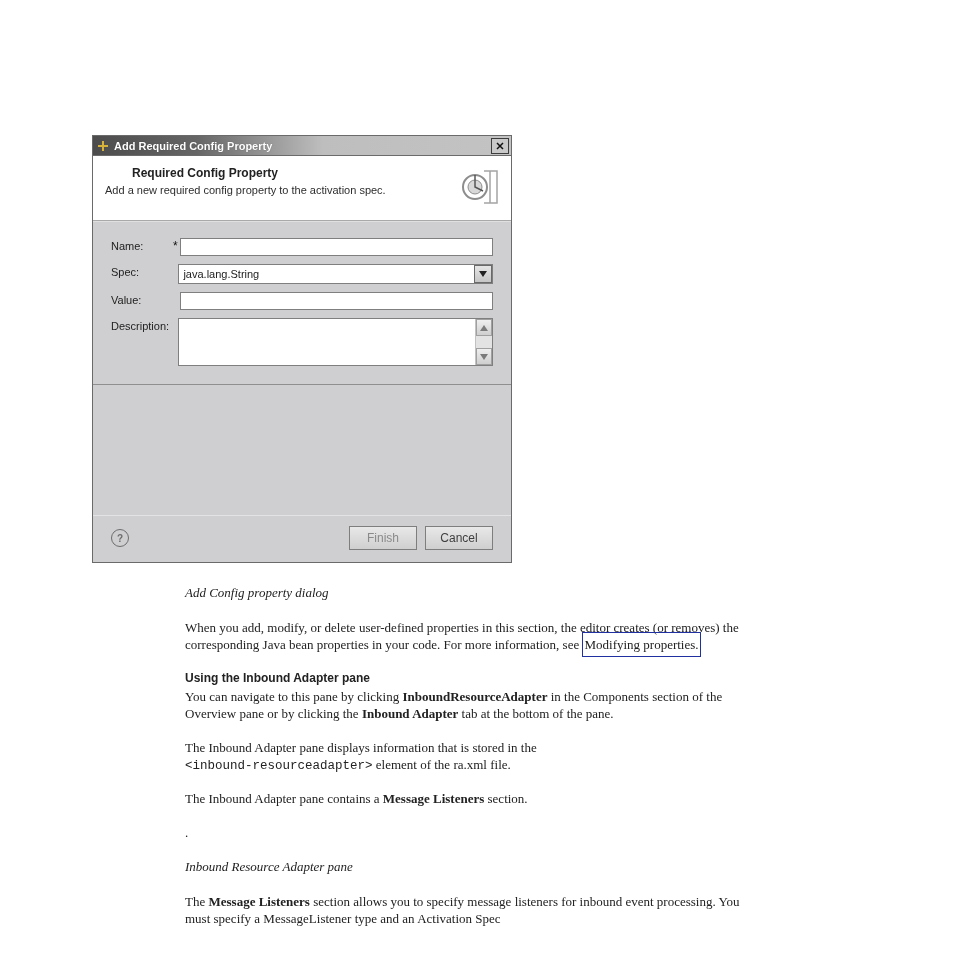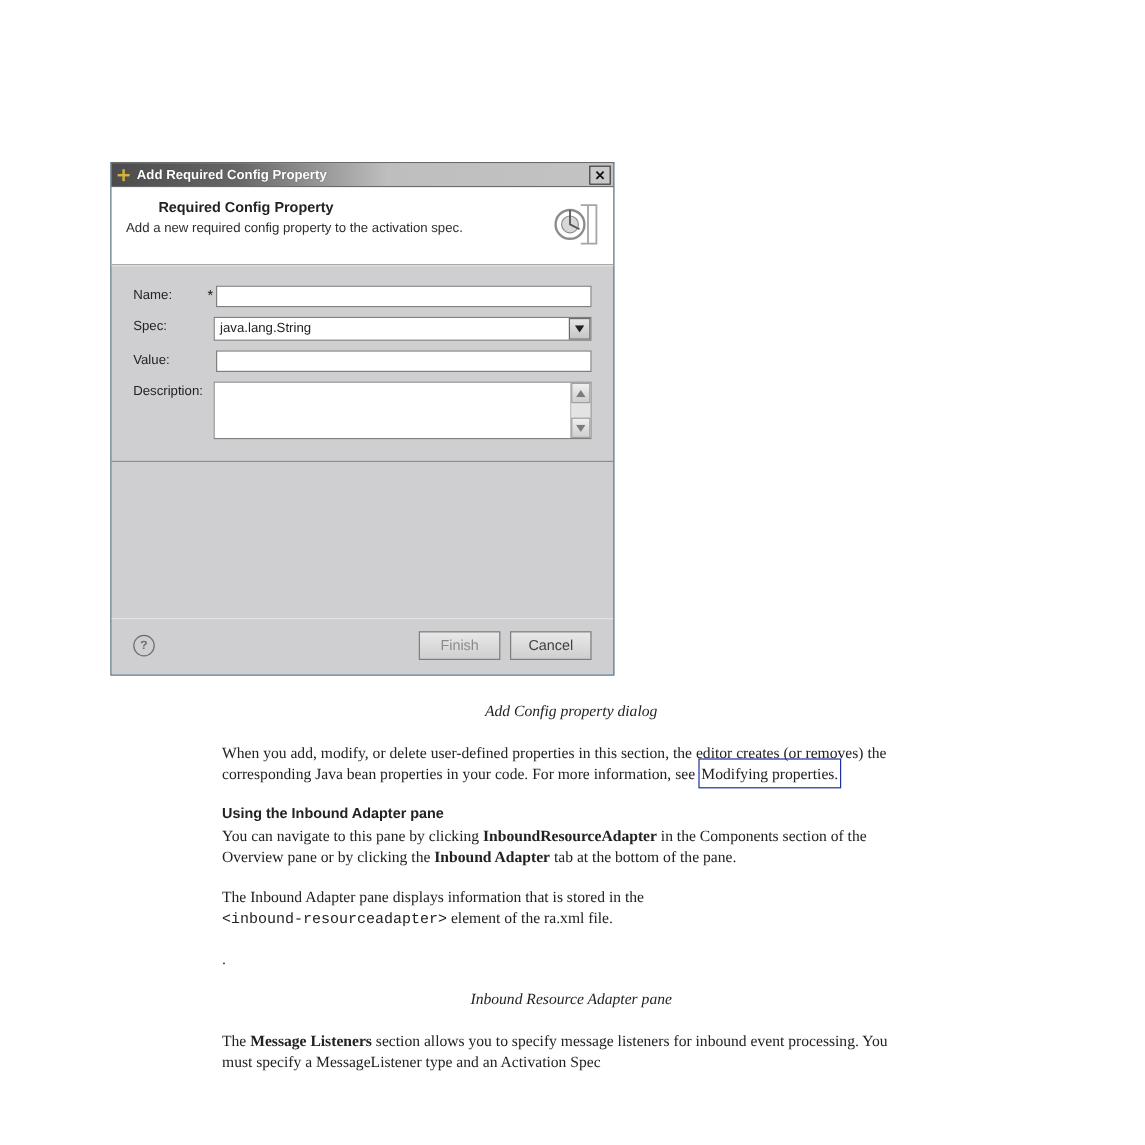--- a/index.html
+++ b/index.html
@@ -219,22 +219,21 @@
   
   .doc {
     margin: 22px 0 0 185px;
     width: 570px;
     font-size: 13px;
     line-height: 1.3;
   }
   .caption {
     font-style: italic;
     font-size: 13px;
-    margin: 0 0 18px 12px;
-    text-align: center;
+    margin: 0 0 18px 0;
   }
   .para {
     margin: 0 0 17px 0;
   }
   .linkbox {
     border: 1px solid #2030a0;
     padding: 4px 1px;
     color: #222;
   }
   .h3 {
@@ -362,20 +361,25 @@
       <b>Inbound Adapter</b>
       <span> tab at the bottom of the pane.</span>
     </p>
 
     <p class="para" style="margin-top:2px;">
       <span>The Inbound Adapter pane displays information that is stored in the </span><br>
       <span class="mono">&lt;inbound-resourceadapter&gt;</span>
       <span> element of the ra.xml file.</span>
     </p>
 
+    <p class="para">
+      <span>The Inbound Adapter pane contains a </span>
+      <b>Message Listeners</b>
+      <span> section.</span>
+    </p>
 
     <p class="para">.</p>
 
     <p class="caption">Inbound Resource Adapter pane</p>
 
     <p class="para" style="margin-bottom:0;">
       <span>The </span>
       <b>Message Listeners</b>
       <span> section allows you to specify message listeners for inbound event processing. You must specify a MessageListener type and an Activation Spec</span>
     </p>

